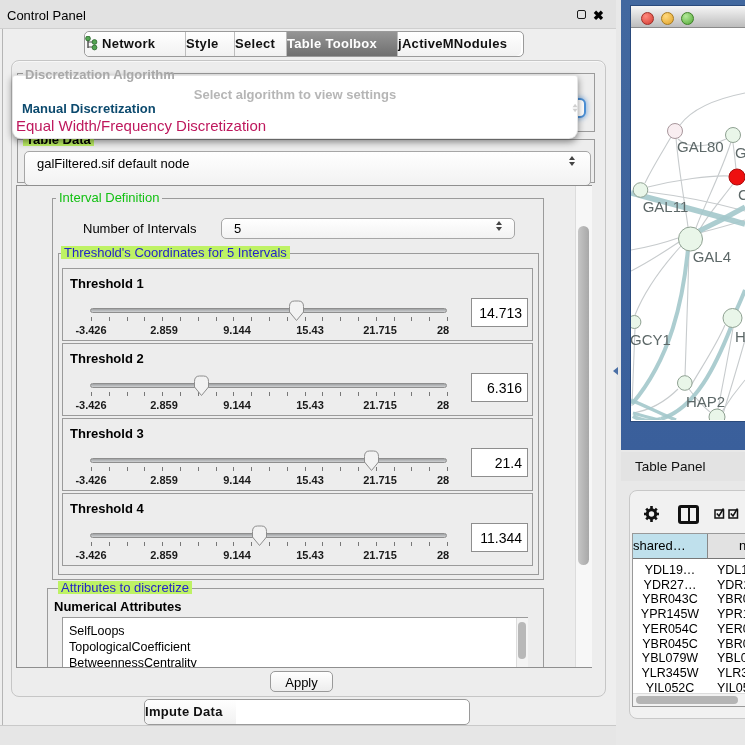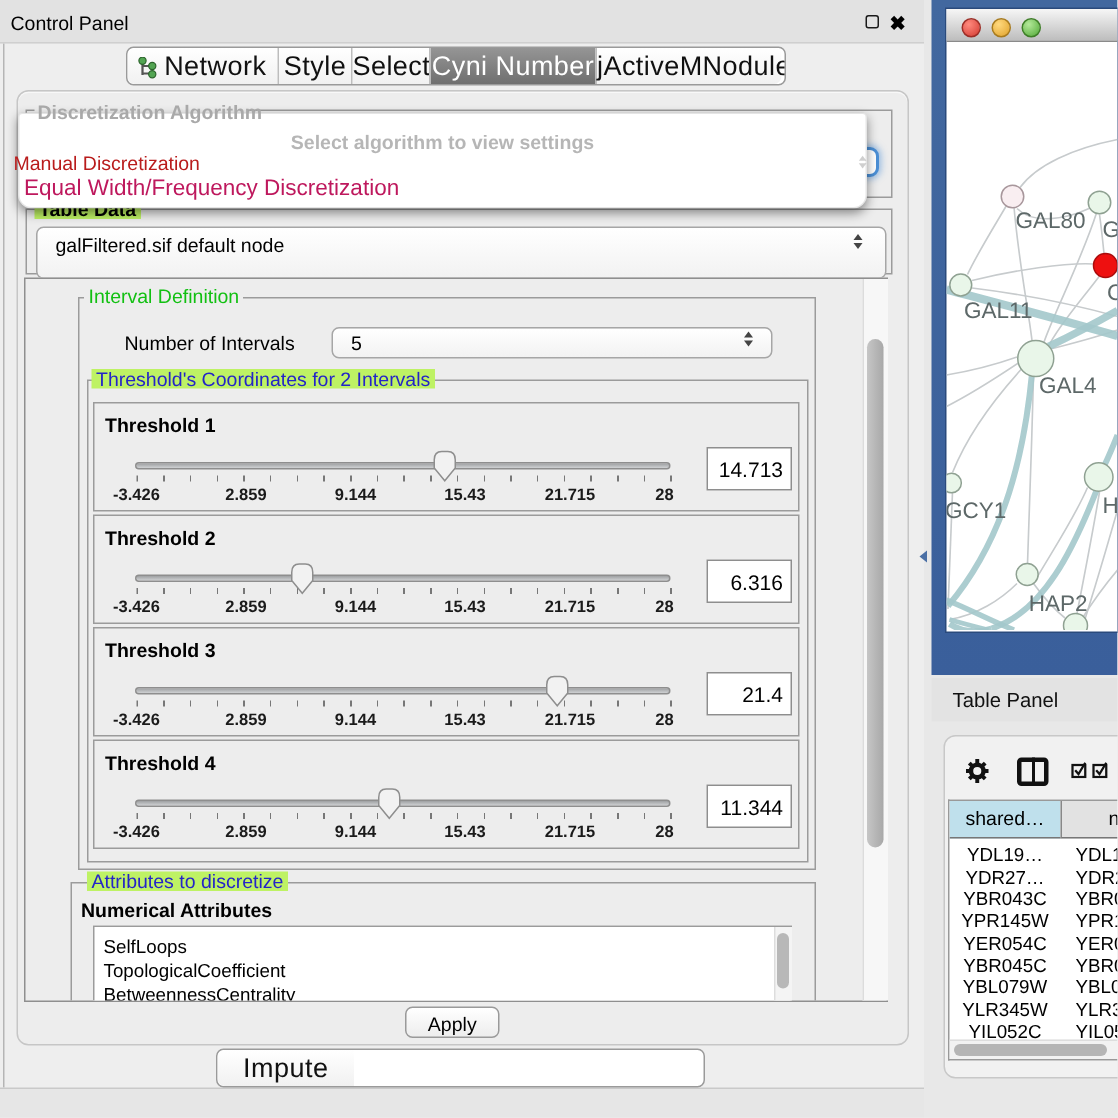--- a/index.html
+++ b/index.html
@@ -11,21 +11,21 @@
 .arrows div{width:0;height:0;border-left:3.5px solid transparent;border-right:3.5px solid transparent}
 .up{border-bottom:4px solid #444;margin-bottom:2px}
 .dn{border-top:4px solid #444}
 .thr{position:absolute;left:62px;width:471px;height:73px;border:1px solid #9b9b9b;background:#ededed;box-sizing:border-box}
 .thr .tl{position:absolute;left:7px;top:7px;font-weight:bold;font-size:13px}
 .track{position:absolute;left:27px;top:39px;width:357px;height:5px;background:linear-gradient(#9fa1a3,#cfd1d3);border:1px solid #8e8e8e;border-radius:3px;box-sizing:border-box}
 .ticks{position:absolute;left:28px;top:48px;width:358px;height:4px;background:repeating-linear-gradient(90deg,#777 0px,#777 1px,transparent 1px,transparent 17.8px)}
 .slbl{position:absolute;top:55px;font-size:11px;font-weight:bold;color:#1a1a1a;width:50px;text-align:center}
 .sfield{position:absolute;left:408px;top:29px;width:57px;height:29px;background:#fff;border:1px solid #8e8e8e;font-size:14px;text-align:right;line-height:29px;padding-right:5px;box-sizing:border-box}
 .thumb{position:absolute;top:31px;width:17px;height:22px}
-.seg{height:24px;line-height:24px;font-size:18px;font-weight:normal;letter-spacing:.3px;text-align:center;background:linear-gradient(#ffffff,#f1f1f1);border-left:1px solid #bdbdbd;color:#111;float:left;padding:0;box-sizing:border-box}
+.seg{height:24px;line-height:24px;font-size:13px;font-weight:bold;letter-spacing:.3px;text-align:left;background:linear-gradient(#ffffff,#f1f1f1);border-left:1px solid #bdbdbd;color:#111;float:left;padding:0;box-sizing:border-box}
 .seg.first{border-left:none;border-radius:5px 0 0 5px}
 .seg.last{border-radius:0 5px 5px 0}
 .seg.sel{background:linear-gradient(#959595,#6f6f6f);color:#fff}
 .tabbar{position:absolute;border:1px solid #9a9a9a;border-radius:5px;background:#fff;overflow:hidden}
 </style></head>
 <body>
 
 <div class="abs" style="left:0;top:28px;width:616px;height:698px;background:#eeeeee"></div>
 <div class="abs" style="left:2px;top:28px;width:1px;height:697px;background:#b5b5b5"></div>
 <div class="abs" style="left:0;top:725px;width:616px;height:1px;background:#c9c9c9"></div>
@@ -39,21 +39,21 @@
   <div class="seg first" style="width:100px"><span style="display:inline-block;vertical-align:-3px;margin-right:4px"><svg width="13" height="15" viewBox="0 0 13 15">
           <line x1="3" y1="3" x2="3" y2="12" stroke="#555" stroke-width="1.5"></line>
           <line x1="3" y1="6" x2="9" y2="6" stroke="#555" stroke-width="1.2"></line>
           <line x1="3" y1="11" x2="9" y2="11" stroke="#555" stroke-width="1.2"></line>
           <circle cx="3" cy="2.5" r="2.4" fill="#53a553" stroke="#2c642c" stroke-width=".8"></circle>
           <circle cx="9.5" cy="6" r="2.4" fill="#53a553" stroke="#2c642c" stroke-width=".8"></circle>
           <circle cx="9.5" cy="11.5" r="2.4" fill="#53a553" stroke="#2c642c" stroke-width=".8"></circle>
         </svg></span>Network</div>
   <div class="seg" style="width:49px">Style</div>
   <div class="seg" style="width:52px">Select</div>
-  <div class="seg sel" style="width:111px">Cyni Number</div>
+  <div class="seg sel" style="width:111px">Table Toolbox</div>
   <div class="seg last" style="width:124px">jActiveMNodules</div>
 </div>
 
 <div class="abs" style="left:11px;top:60px;width:595px;height:637px;background:#ededed;border:1px solid #c6c6c6;border-radius:8px;box-sizing:border-box;box-shadow:inset 0 1px 0 #f8f8f8"></div>
 
 <div class="grp" style="left:17px;top:73px;width:576px;height:57px"></div>
 <div class="abs" style="left:23px;top:72px;width:142px;height:3px;background:#eeeeee"></div>
 
 <div class="abs" style="left:560px;top:98px;width:26px;height:20px;background:#fff;border:2.2px solid #4b8fd5;border-radius:6px;box-shadow:0 0 4px 1.5px rgba(77,144,215,.5);box-sizing:border-box"></div>
 
@@ -61,21 +61,21 @@
 <div class="gtitle" style="left:23px;top:133px;font-weight:600">Table Data</div>
 <div class="combo" style="left:24px;top:151px;width:567px;height:35px;line-height:23px"><span style="padding-left:12px">galFiltered.sif default node</span></div>
 <div class="arrows" style="left:569px;top:156px">
     <div class="up"></div>
     <div class="dn"></div>
   </div>
 
 <div class="abs" style="left:12px;top:75px;width:566px;height:64px;background:#fff;border:1px solid rgba(0,0,0,.1);box-sizing:border-box;border-radius:3px 3px 9px 9px;box-shadow:0 3px 7px rgba(0,0,0,.45)"></div>
 <div class="abs" style="left:25px;top:67px;font-size:13px;font-weight:600;color:#a9a9a9">Discretization Algorithm</div>
 <div class="abs" style="left:12px;top:87px;width:566px;text-align:center;font-size:13px;font-weight:600;color:#b6b6b6">Select algorithm to view settings</div>
-<div class="abs" style="left:9px;top:101px;font-size:13px;font-weight:normal;color:#b91c1c">Manual Discretization</div>
+<div class="abs" style="left:22px;top:101px;font-size:13px;font-weight:bold;color:#0c4a6e">Manual Discretization</div>
 <div class="abs" style="left:16px;top:117px;font-size:15px;color:#be185d">Equal Width/Frequency Discretization</div>
 <div class="arrows" style="left:572px;top:103px;opacity:.25;transform:scale(.85)">
     <div class="up"></div>
     <div class="dn"></div>
   </div>
 
 <div class="abs" style="left:16px;top:185px;width:576px;height:483px;border:1px solid #8f8f8f;background:#ededed;box-sizing:border-box"></div>
 <div class="abs" style="left:575px;top:186px;width:16px;height:481px;background:#f7f7f7;border-left:1px solid #dcdcdc"></div>
 <div class="abs" style="left:578px;top:226px;width:11px;height:339px;background:linear-gradient(90deg,#c6c6c6,#a8a8a8);border-radius:5.5px"></div>
 
@@ -85,21 +85,21 @@
   <div class="grp" style="left:35px;top:12px;width:490px;height:380px;border-color:#9b9b9b"></div>
   <div class="gtitle" style="left:39px;top:5px;color:#12c012;background:#ededed">Interval Definition</div>
   <div class="abs" style="left:66px;top:35px;font-size:13px;font-weight:normal">Number of Intervals</div>
   <div class="combo" style="left:204px;top:32px;width:294px;height:21px;line-height:19px"><span style="padding-left:12px">5</span></div>
   <div class="arrows" style="left:479px;top:35px">
         <div class="up"></div>
         <div class="dn"></div>
       </div>
 
   <div class="grp" style="left:41px;top:67px;width:479px;height:320px"></div>
-  <div class="gtitle" style="left:44px;top:60px;color:#2424c8">Threshold's Coordinates for 2 Intervals</div>
+  <div class="gtitle" style="left:44px;top:60px;color:#2424c8">Threshold's Coordinates for 5 Intervals</div>
 
   <div class="thr" style="left:45px;top:82px">
     <div class="tl">Threshold 1</div>
     <div class="track"></div>
     <div class="ticks"></div>
     <div class="slbl" style="left:3px">-3.426</div>
     <div class="slbl" style="left:76px">2.859</div>
     <div class="slbl" style="left:149px">9.144</div>
     <div class="slbl" style="left:222px">15.43</div>
     <div class="slbl" style="left:292px">21.715</div>
@@ -262,19 +262,19 @@
 <svg class="abs" style="left:714px;top:507px" width="27" height="12" viewBox="0 0 27 12">
   <g fill="none" stroke="#111" stroke-width="1.5">
     <rect x="1" y="3" width="8.5" height="8"></rect>
       <path d="M2.8,6.5 L5,9 L9.5,1.5"></path>
     <rect x="15" y="3" width="8.5" height="8"></rect>
       <path d="M16.8,6.5 L19,9 L23.5,1.5"></path>
   </g>
 </svg>
 
 <div class="abs" style="left:632px;top:533px;width:113px;height:174px;background:#fff;border:1px solid #999;border-right:none;box-sizing:border-box;overflow:hidden">
-  <div style="position:absolute;left:0;top:0;width:74px;height:25px;background:#bfe0ec;border-bottom:1px solid #777;box-sizing:border-box;text-align:center;font-size:13px;line-height:24px">shared…</div>
+  <div style="position:absolute;left:0;top:0;width:74px;height:25px;background:#bfe0ec;border-bottom:1px solid #777;box-sizing:border-box;font-size:13px;line-height:24px">shared…</div>
   <div style="position:absolute;left:74px;top:0;width:120px;height:25px;background:#e2e2e2;border-bottom:1px solid #777;border-left:1px solid #888;box-sizing:border-box;font-size:13px;line-height:24px"><span style="padding-left:31px">name</span></div>
   <div style="position:absolute;left:0;top:29px;width:74px;text-align:center;font-size:12.5px;line-height:14.7px">YDL19…<br>YDR27…<br>YBR043C<br>YPR145W<br>YER054C<br>YBR045C<br>YBL079W<br>YLR345W<br>YIL052C</div>
   <div style="position:absolute;left:84px;top:29px;font-size:12.5px;line-height:14.7px">YDL194W<br>YDR277C<br>YBR043C<br>YPR145W<br>YER054C<br>YBR045C<br>YBL079W<br>YLR345W<br>YIL052C</div>
   <div style="position:absolute;left:0;top:159px;width:113px;height:15px;background:#f2f2f2;border-top:1px solid #ddd"></div>
   <div style="position:absolute;left:3px;top:162px;width:102px;height:8px;background:#b5b5b5;border-radius:4px"></div>
 </div>
 
 </body></html>

